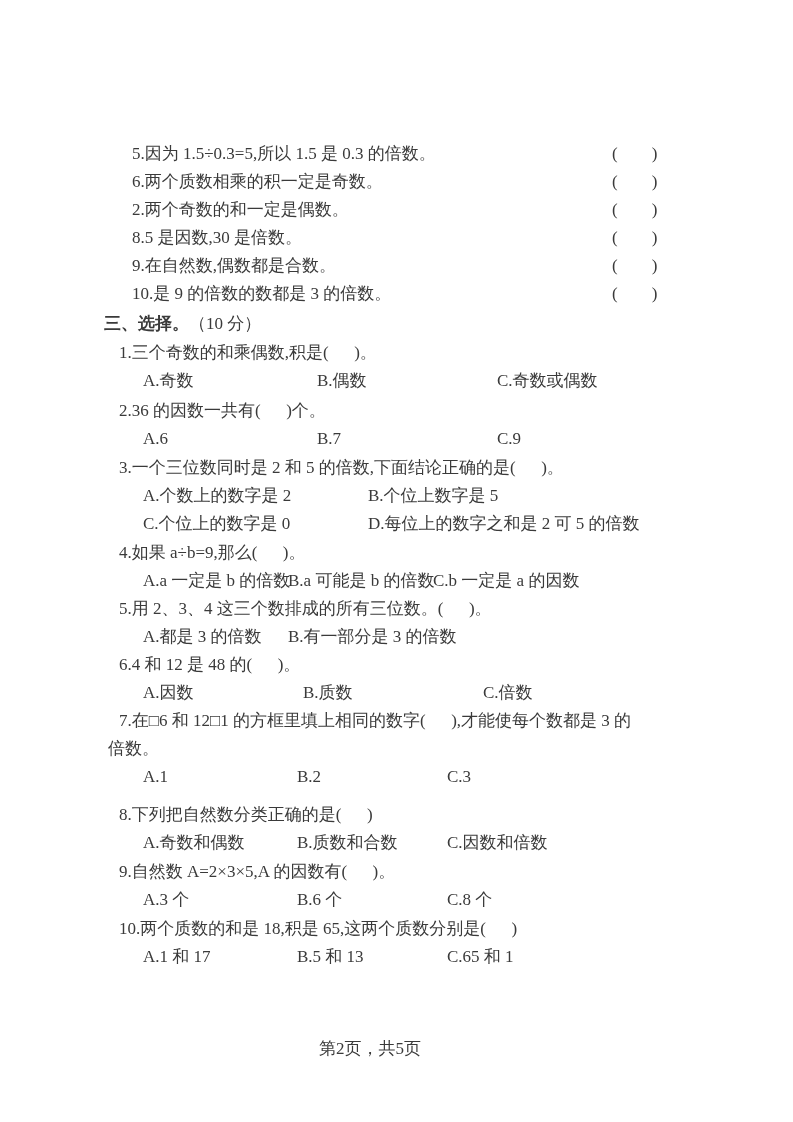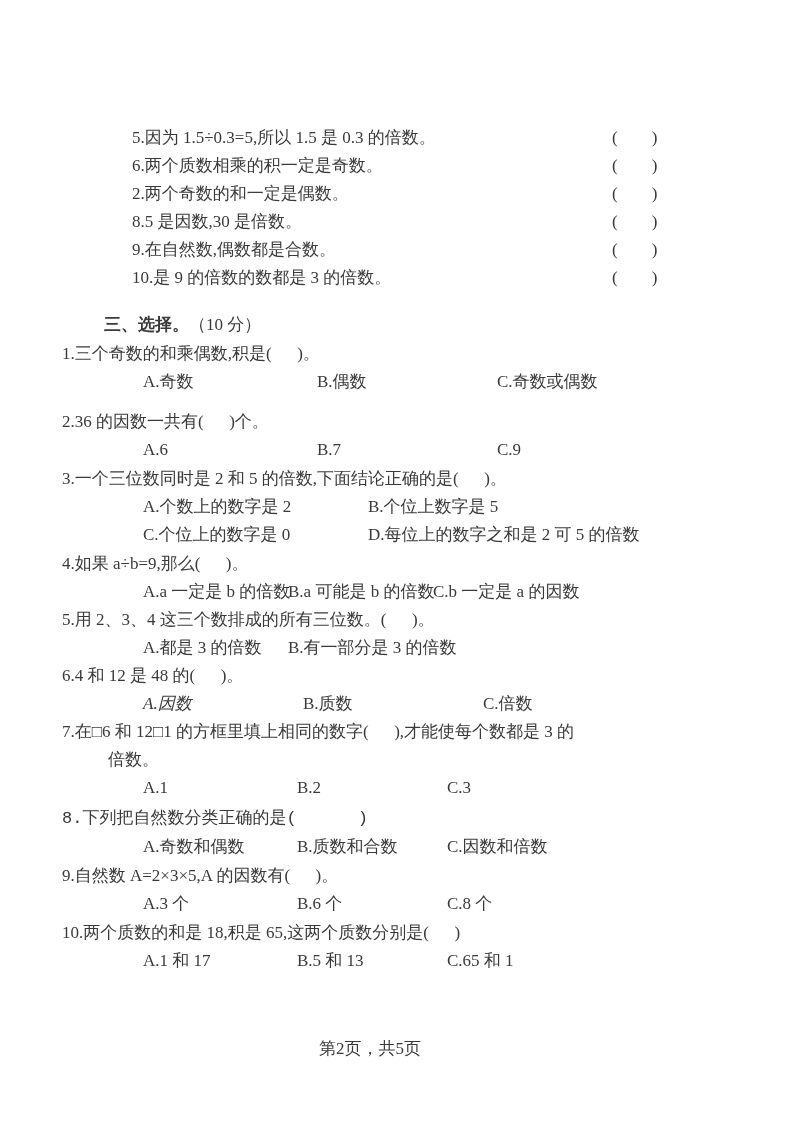--- a/index.html
+++ b/index.html
@@ -12,49 +12,49 @@
     width:793px;
     height:1122px;
     margin:0 auto;
     background:#ffffff;
     color:#3a3a3a;
     font-size:17px;
     overflow:hidden;
   }
   .content{
     position:absolute;
-    top:124px;
+    top:140px;
     left:0;
     width:793px;
   }
   .tf-row{
     position:relative;
     height:28px;
     line-height:28px;
     padding-left:132px;
   }
   .tf-row .tf-text{white-space:pre;}
   .tf-bracket{
     position:absolute;
     left:612px;
     top:0;
     white-space:pre;
   }
   .sec-header{
     height:29px;
     line-height:29px;
     padding-left:104px;
-    margin-top:18px;
+    margin-top:1px;
   }
   .sec-title{font-weight:bold;}
   .sec-points{font-weight:normal;}
   .q{
     height:28px;
     line-height:28px;
-    padding-left:62px;
+    padding-left:119px;
     white-space:pre;
   }
   .q-cont{
     height:28px;
     line-height:28px;
     padding-left:108px;
     white-space:pre;
   }
   .opts{
     position:relative;
@@ -63,34 +63,34 @@
     margin-left:143px;
   }
   .opts span{
     position:absolute;
     top:0;
     white-space:pre;
   }
   .cols-wide span:nth-child(1){left:0;}
   .cols-wide span:nth-child(2){left:174px;}
   .cols-wide span:nth-child(3){left:354px;}
-  .cols-q6 span:nth-child(1){left:0;font-style:italic;}
+  .cols-q6 span:nth-child(1){left:0;}
   .cols-q6 span:nth-child(2){left:160px;}
   .cols-q6 span:nth-child(3){left:340px;}
   .cols-mid span:nth-child(1){left:0;}
   .cols-mid span:nth-child(2){left:154px;}
   .cols-mid span:nth-child(3){left:304px;text-align:center;}
   .cols-narrow span:nth-child(1){left:0;}
   .cols-narrow span:nth-child(2){left:145px;}
   .cols-narrow span:nth-child(3){left:290px;}
   .cols-two span:nth-child(1){left:0;}
   .cols-two span:nth-child(2){left:225px;}
   .mt1{margin-top:1px;}
-  .mt2{margin-top:12px;}
-  .mt3{margin-top:3px;font-family:Liberation Mono, monospace;}
+  .mt2{margin-top:2px;}
+  .mt3{margin-top:10px;}
   .footer{
     position:absolute;
     top:1035px;
     left:0;
     width:740px;
     height:28px;
     line-height:28px;
     text-align:center;
   }
 </style>

